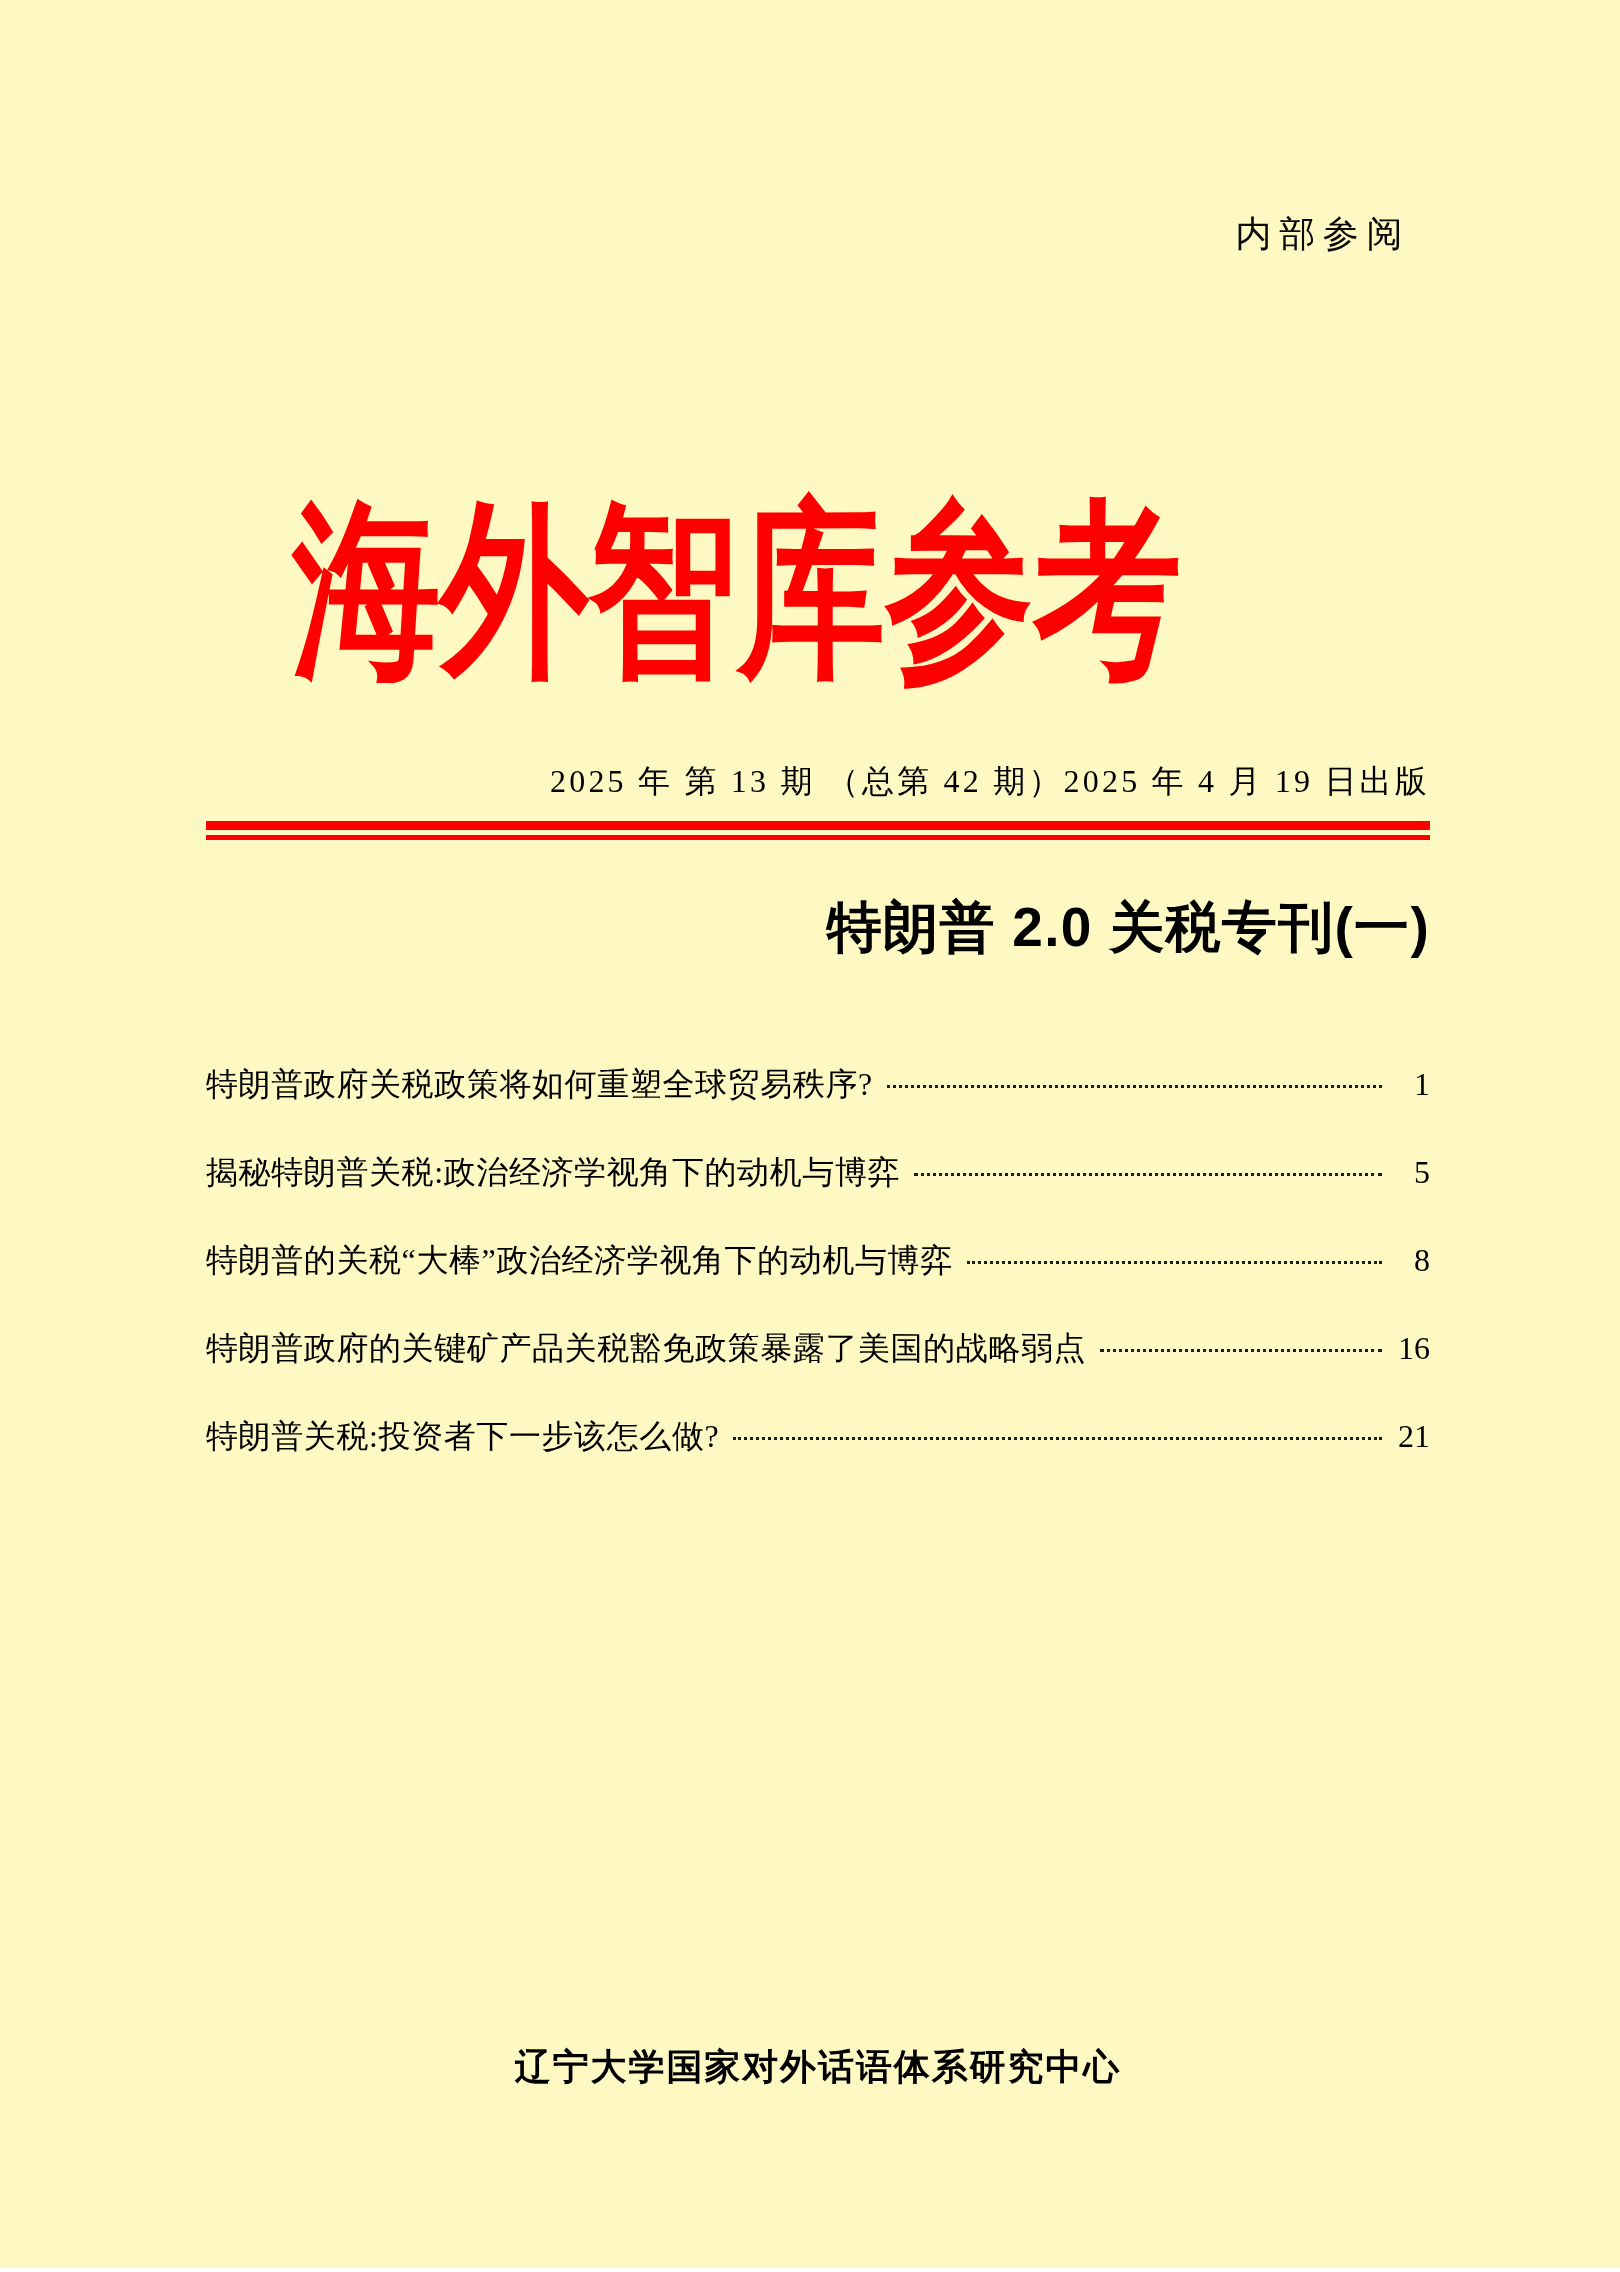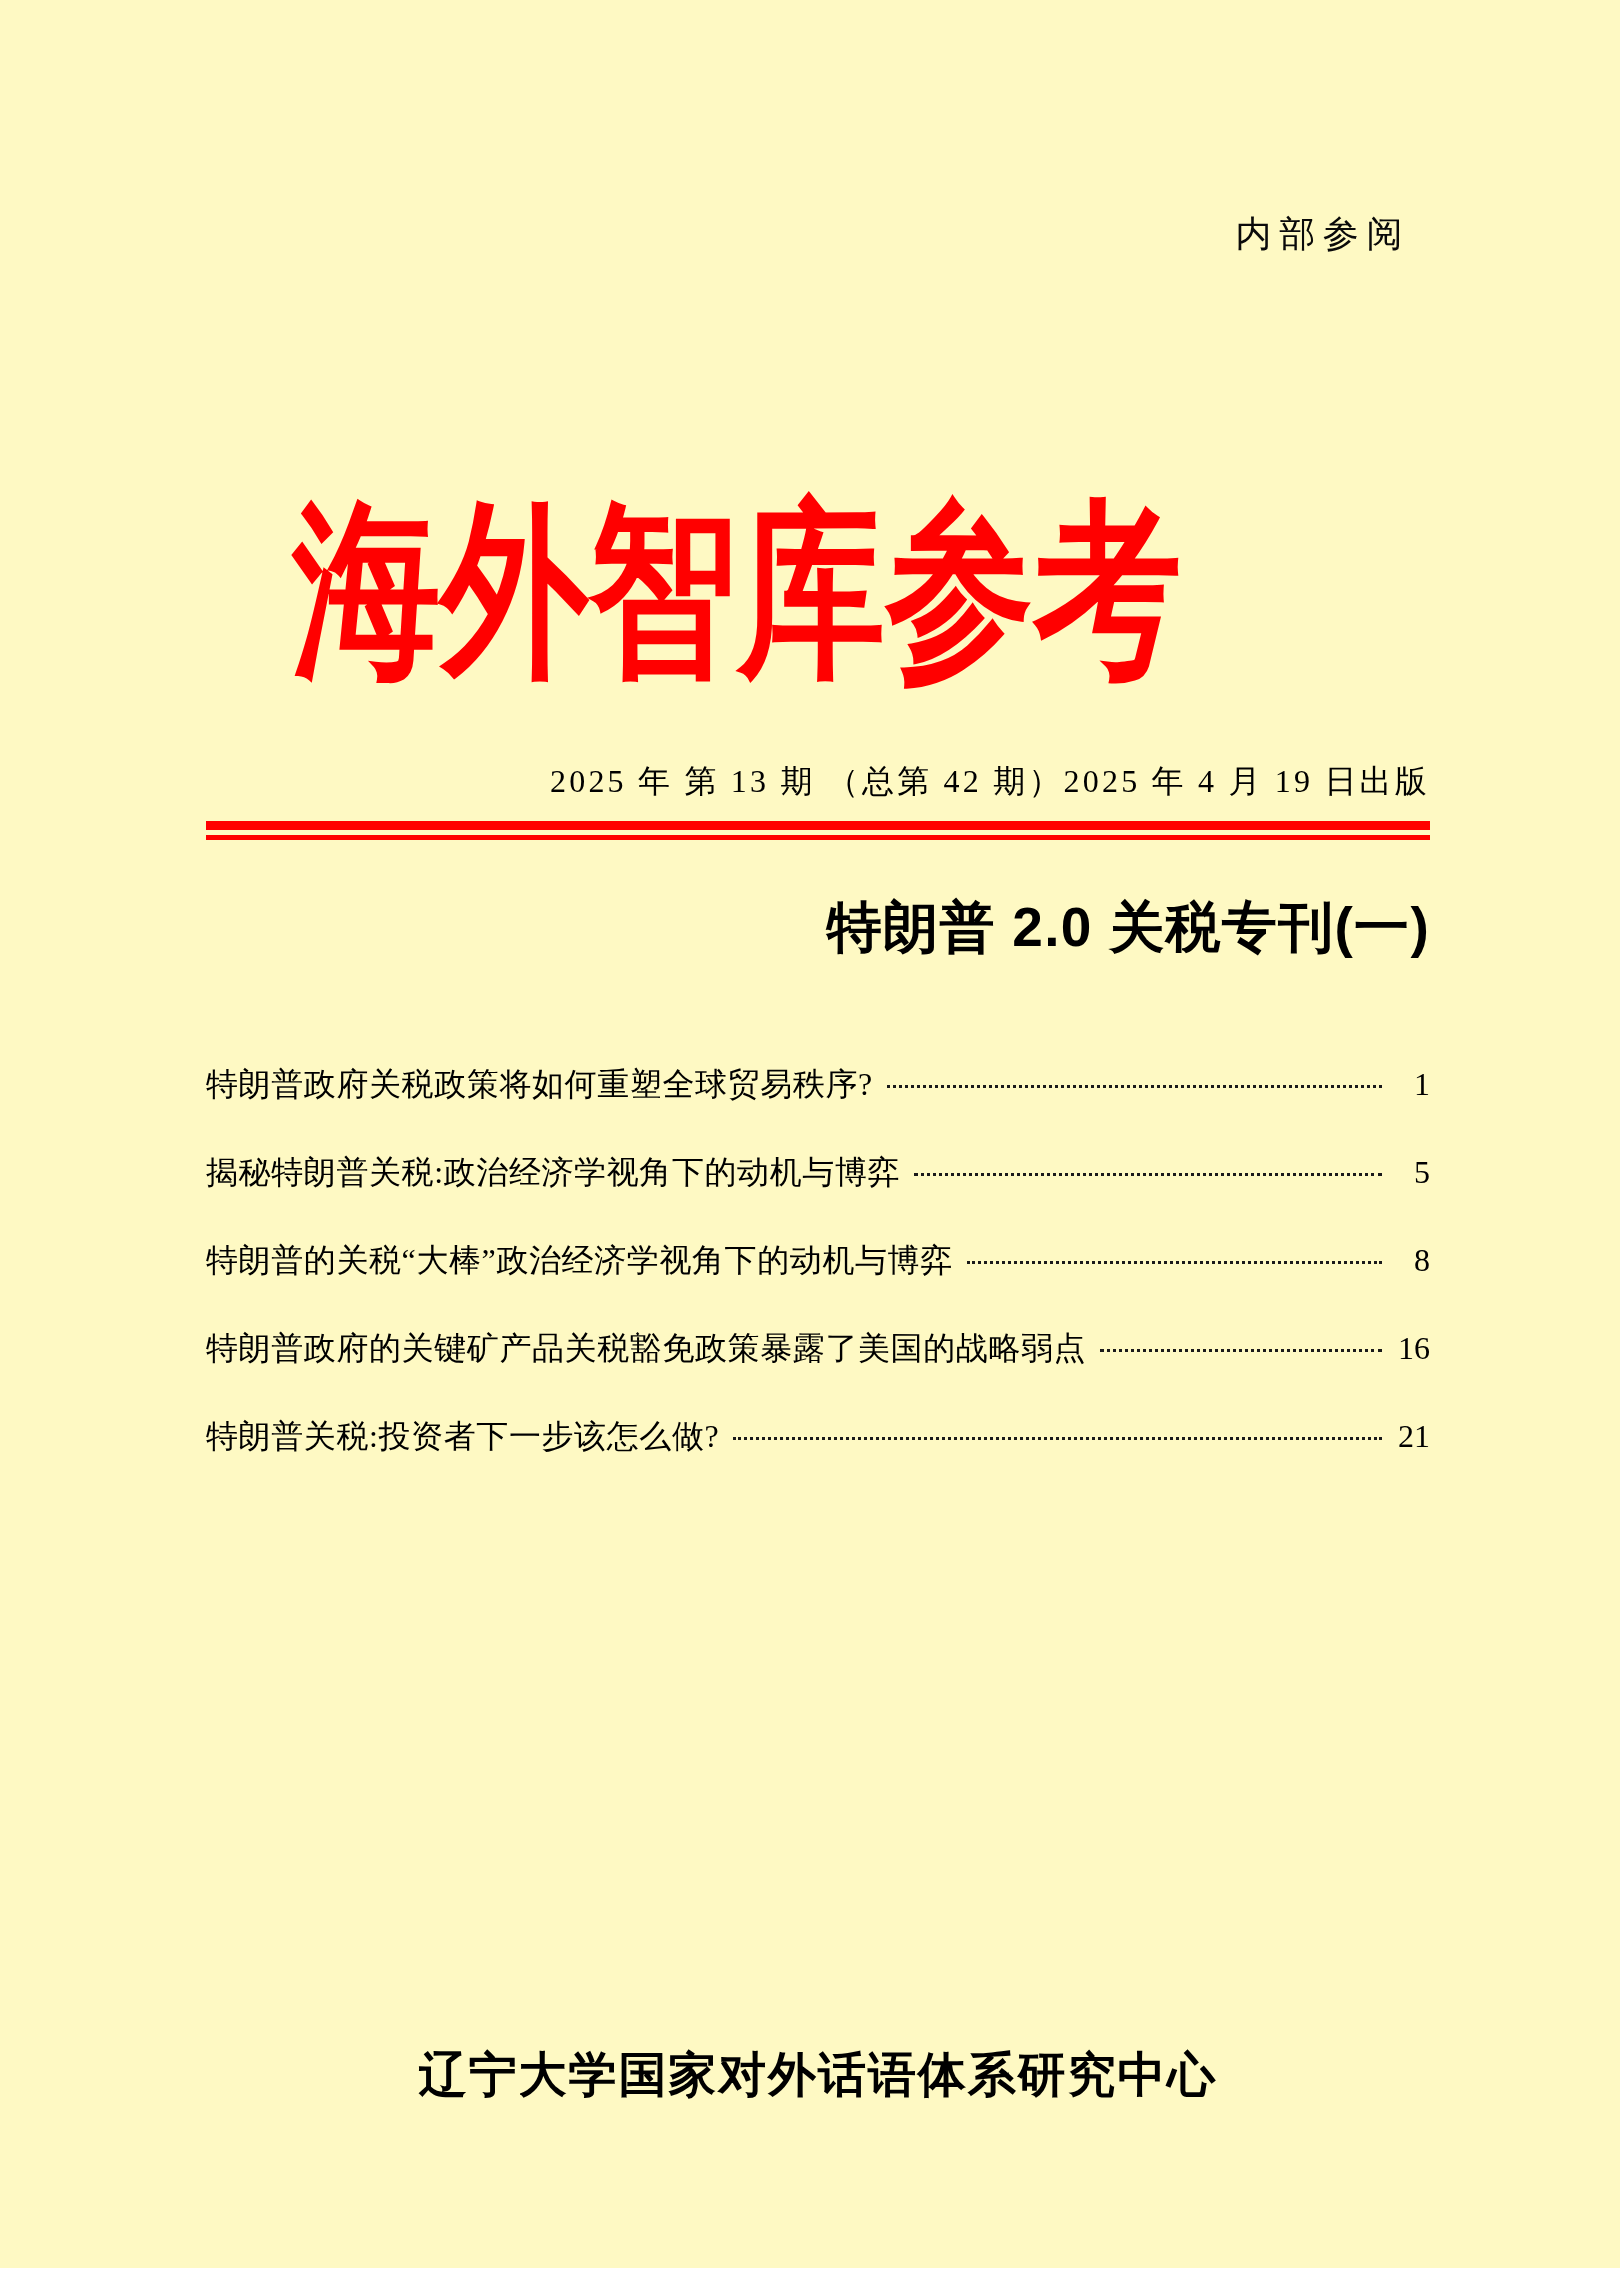--- a/index.html
+++ b/index.html
@@ -95,21 +95,21 @@
     min-width: 37px;
     text-align: right;
     font-size: 32px;
   }
   .publisher {
     position: absolute;
     left: 16px;
     right: 0;
     top: 2043px;
     text-align: center;
-    font-size: 48px;
+    font-size: 36px;
     font-weight: bold;
     letter-spacing: 1.9px;
     color: #000000;
     font-family: "Liberation Sans", "DejaVu Sans", sans-serif;
   }
 </style>
 </head>
 <body>
 
 <div class="page">

